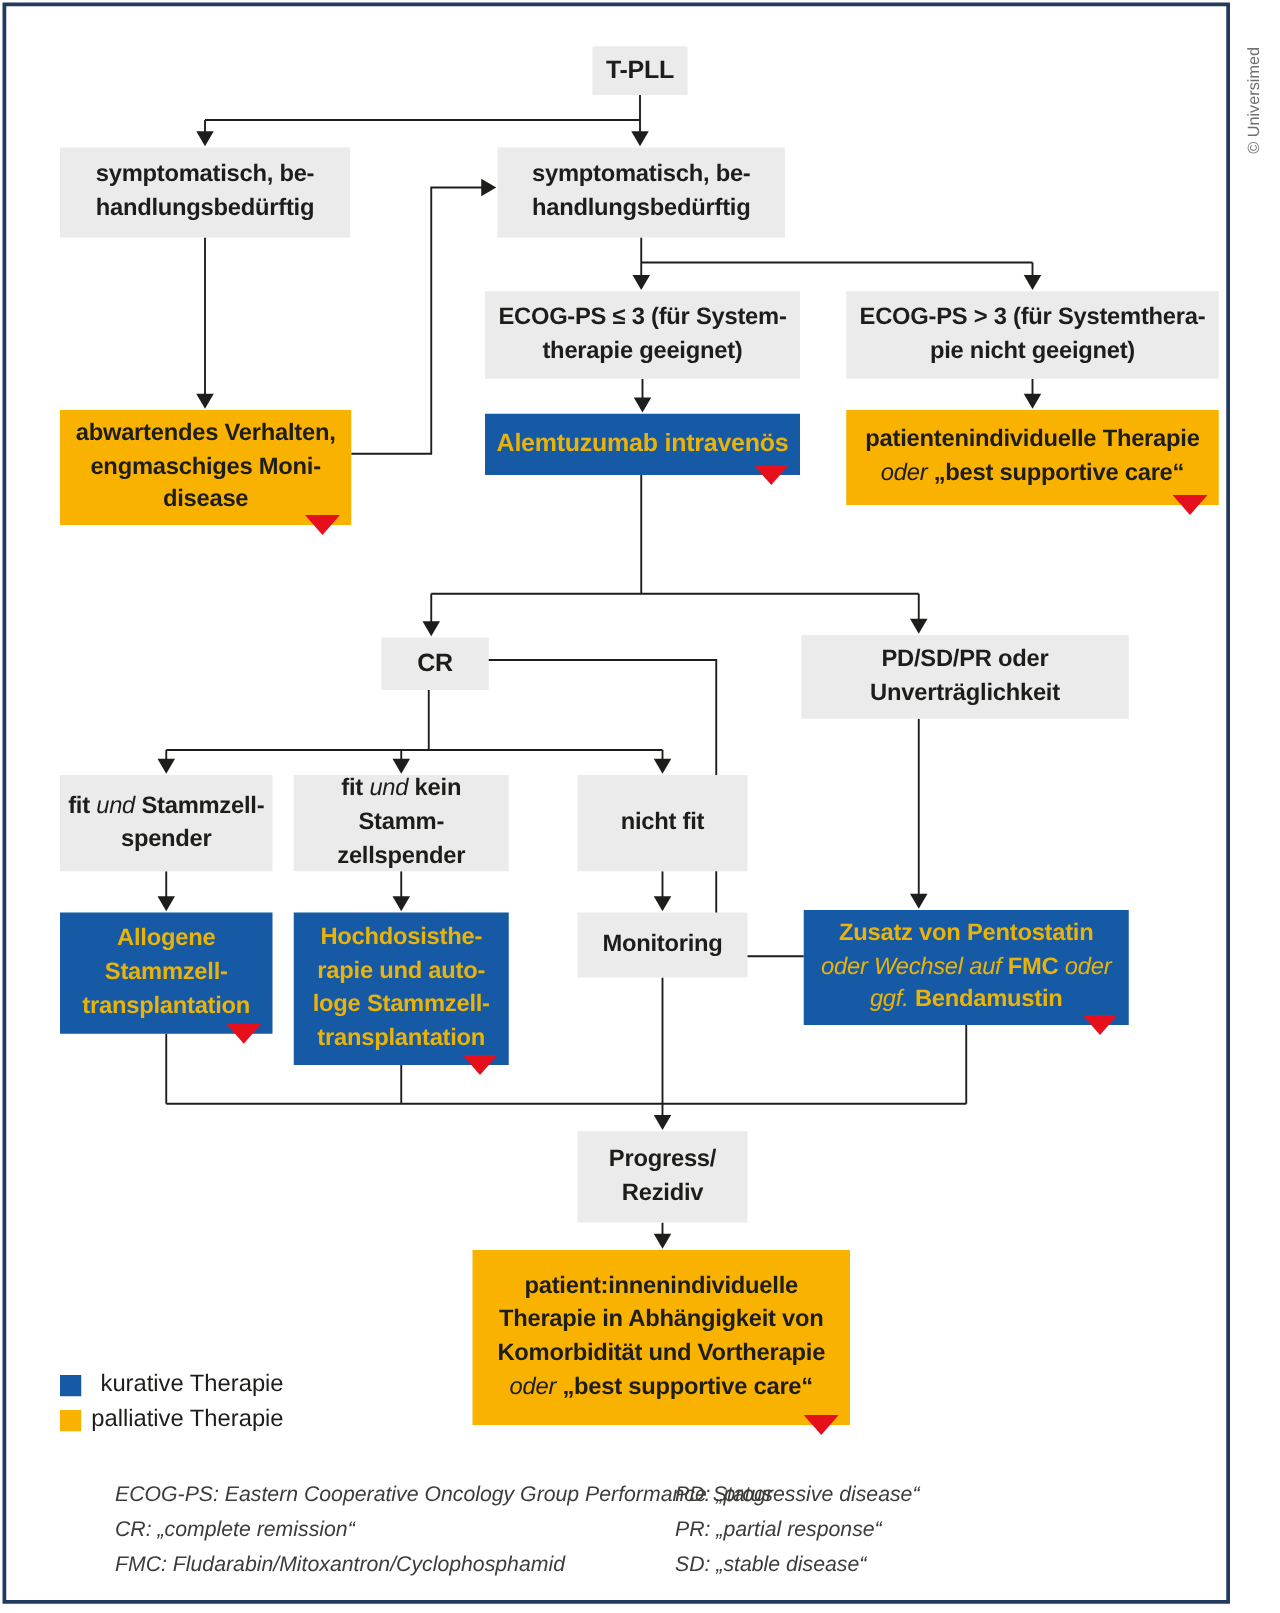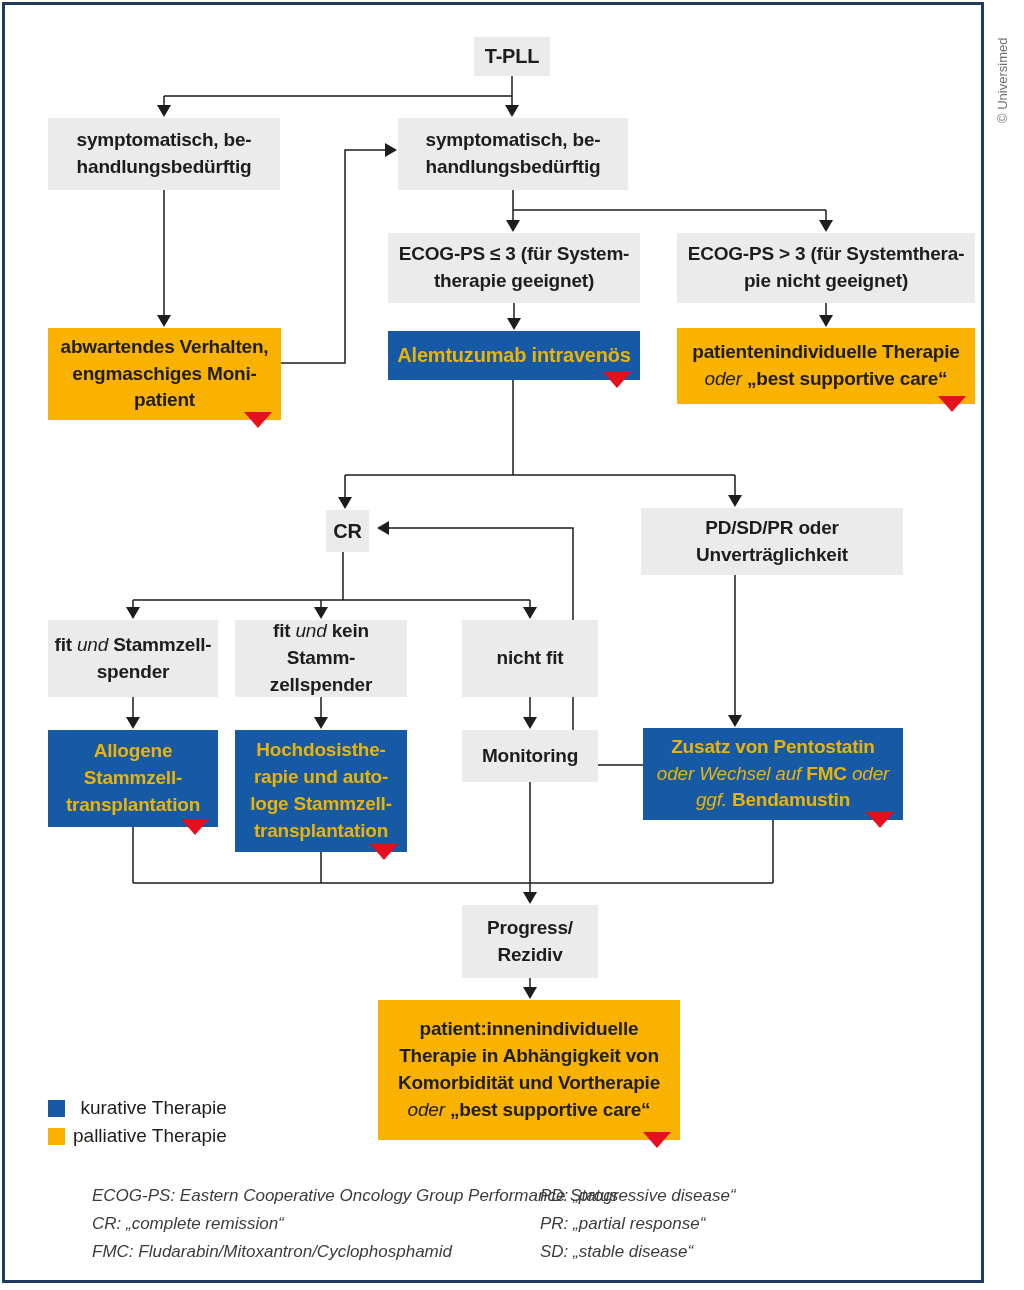--- a/index.html
+++ b/index.html
@@ -107,36 +107,36 @@
   </div>
 
   <div class="node gray" style="left:677px;top:233px;width:298px;height:70px">
     <div>ECOG-PS &gt; 3 (für Systemthera-</div>
     <div>pie nicht geeignet)</div>
   </div>
 
   <div class="node orange" style="left:48px;top:328px;width:233px;height:92px">
     <div>abwartendes Verhalten,</div>
     <div>engmaschiges Moni-</div>
-    <div>patient</div>
+    <div>disease</div>
     <div class="flag"></div>
   </div>
 
   <div class="node blue" style="left:388px;top:331px;width:252px;height:49px;font-size:20px">
     <div>Alemtuzumab intravenös</div>
     <div class="flag"></div>
   </div>
 
   <div class="node orange" style="left:677px;top:328px;width:298px;height:76px">
     <div>patientenindividuelle Therapie</div>
     <div><span class="i">oder </span><span>„best supportive care“</span></div>
     <div class="flag"></div>
   </div>
 
-  <div class="node gray" style="left:326px;top:510px;width:43px;height:42px;font-size:20px">
+  <div class="node gray" style="left:305px;top:510px;width:86px;height:42px;font-size:20px">
     <div>CR</div>
   </div>
 
   <div class="node gray" style="left:641px;top:508px;width:262px;height:67px">
     <div>PD/SD/PR oder</div>
     <div>Unverträglichkeit</div>
   </div>
 
   <div class="node gray" style="left:48px;top:620px;width:170px;height:77px">
     <div><span>fit </span><span class="i">und</span><span> Stammzell-</span></div>

